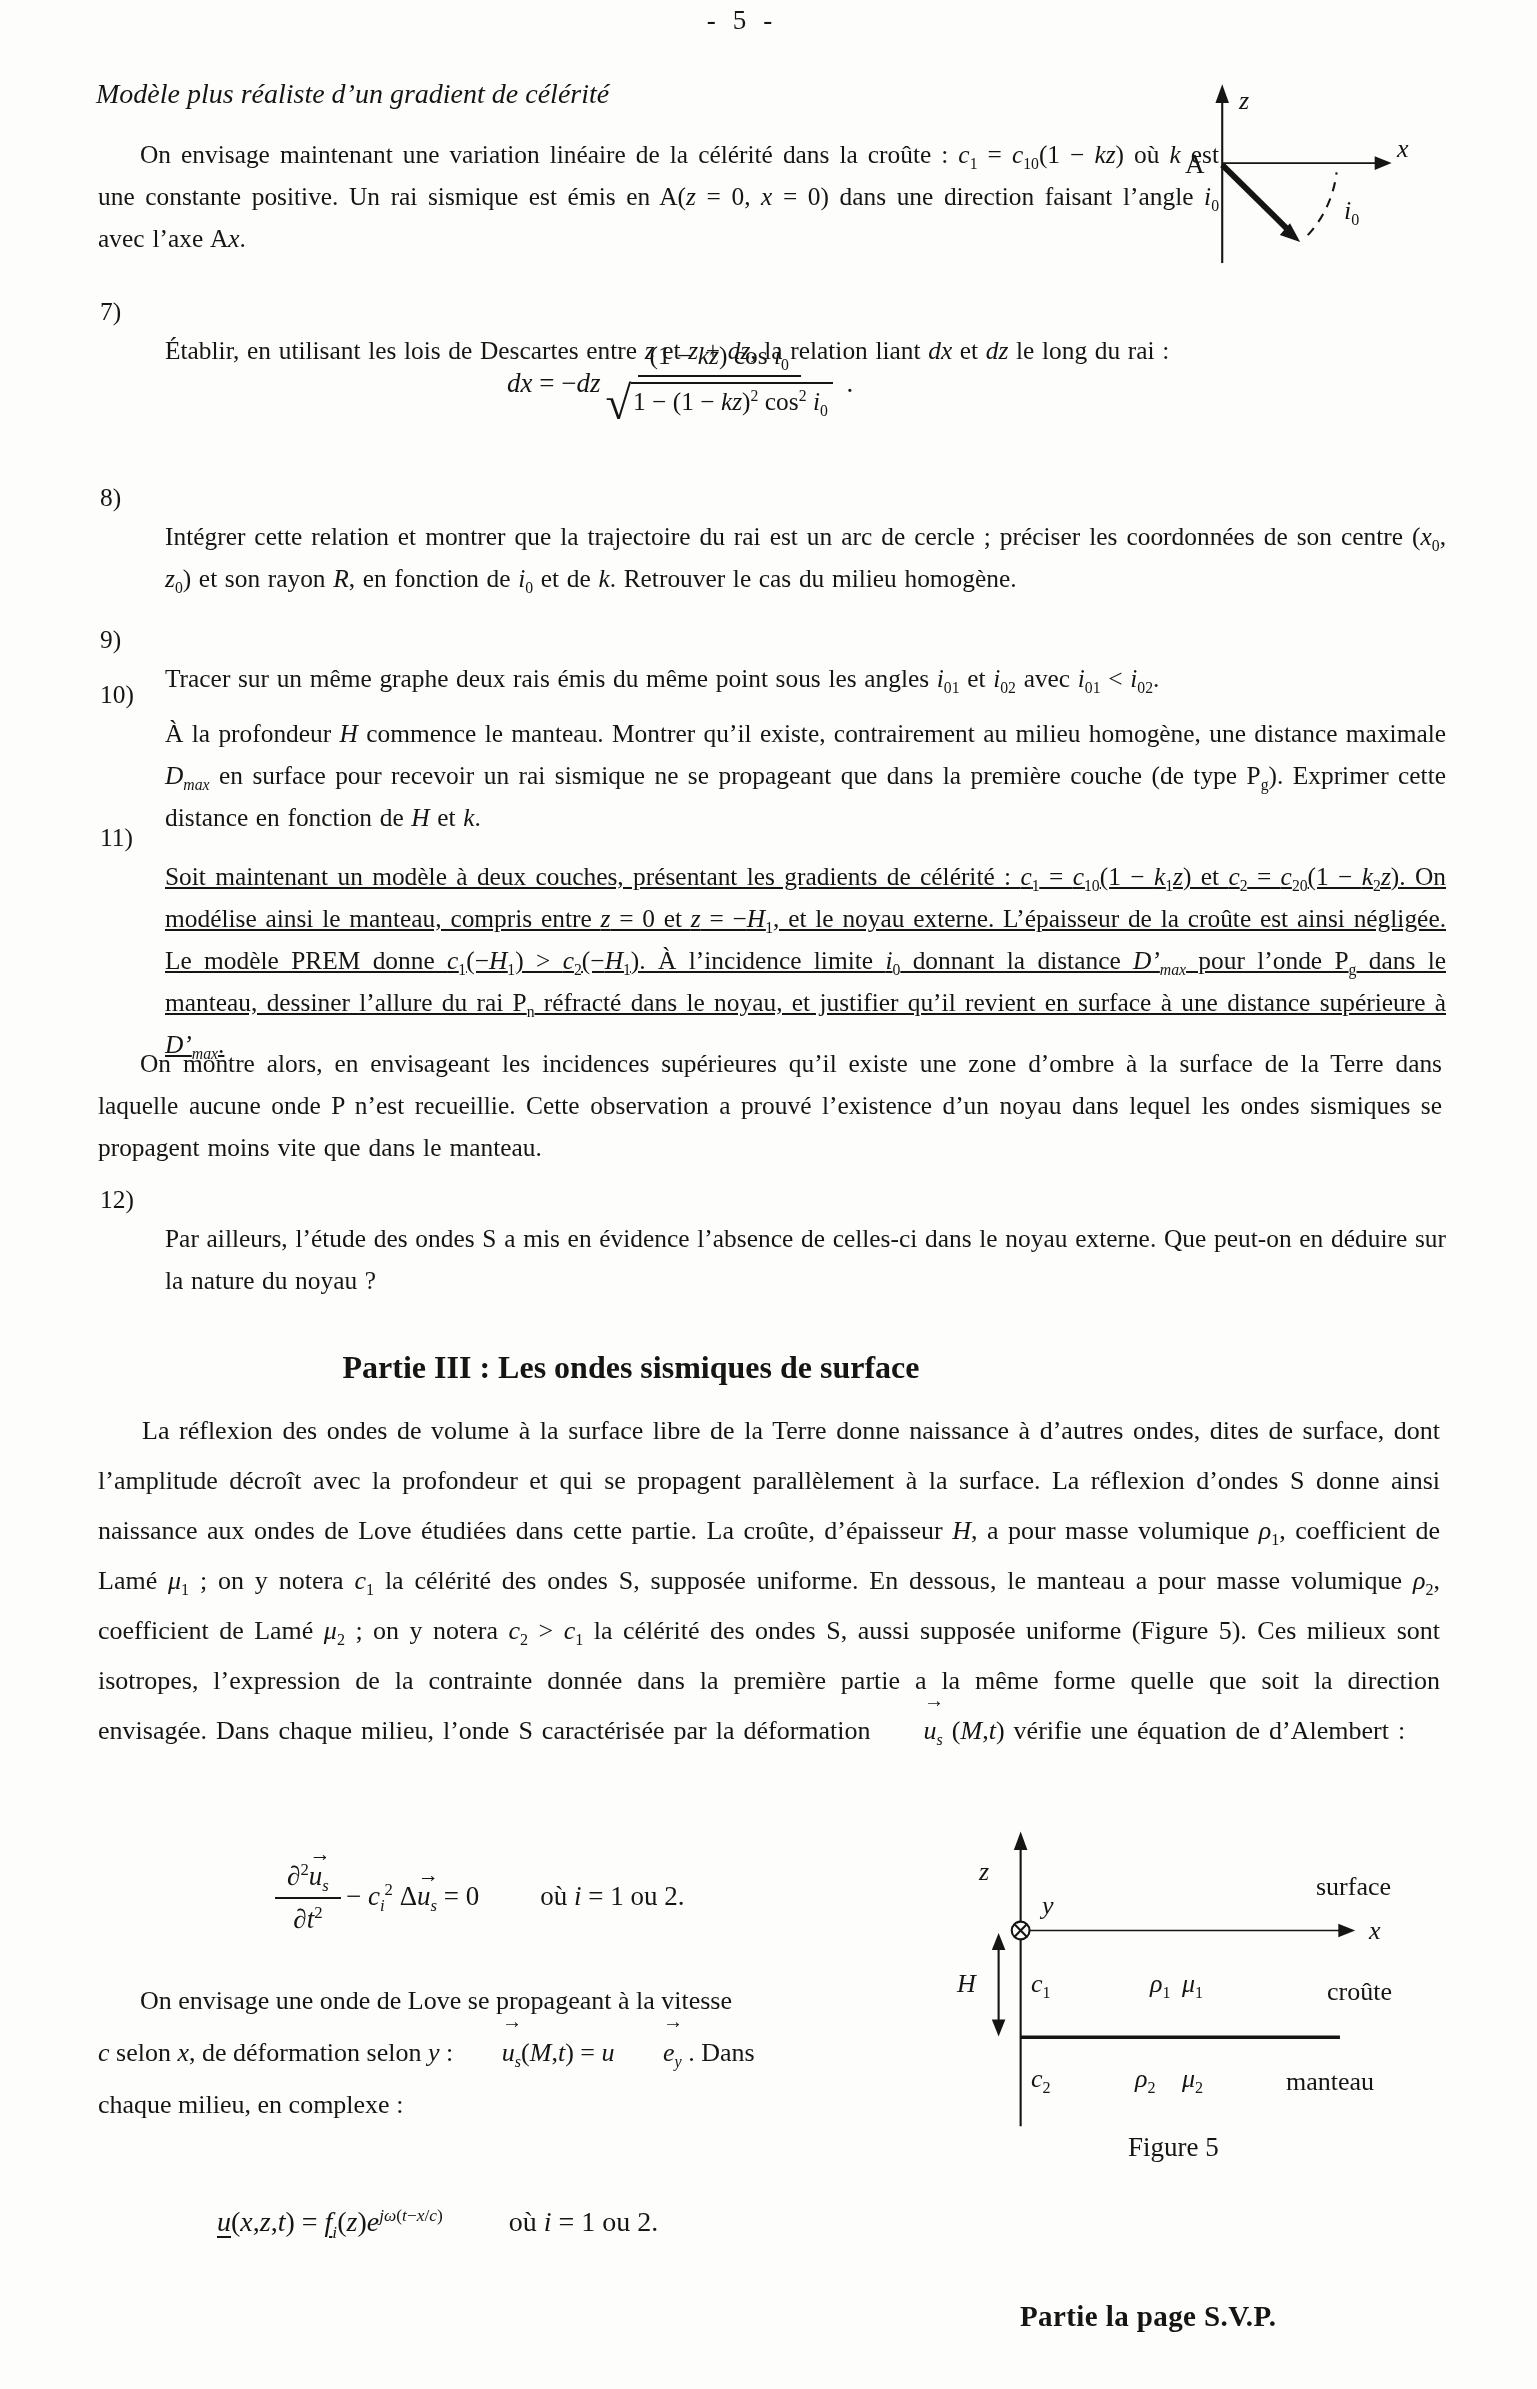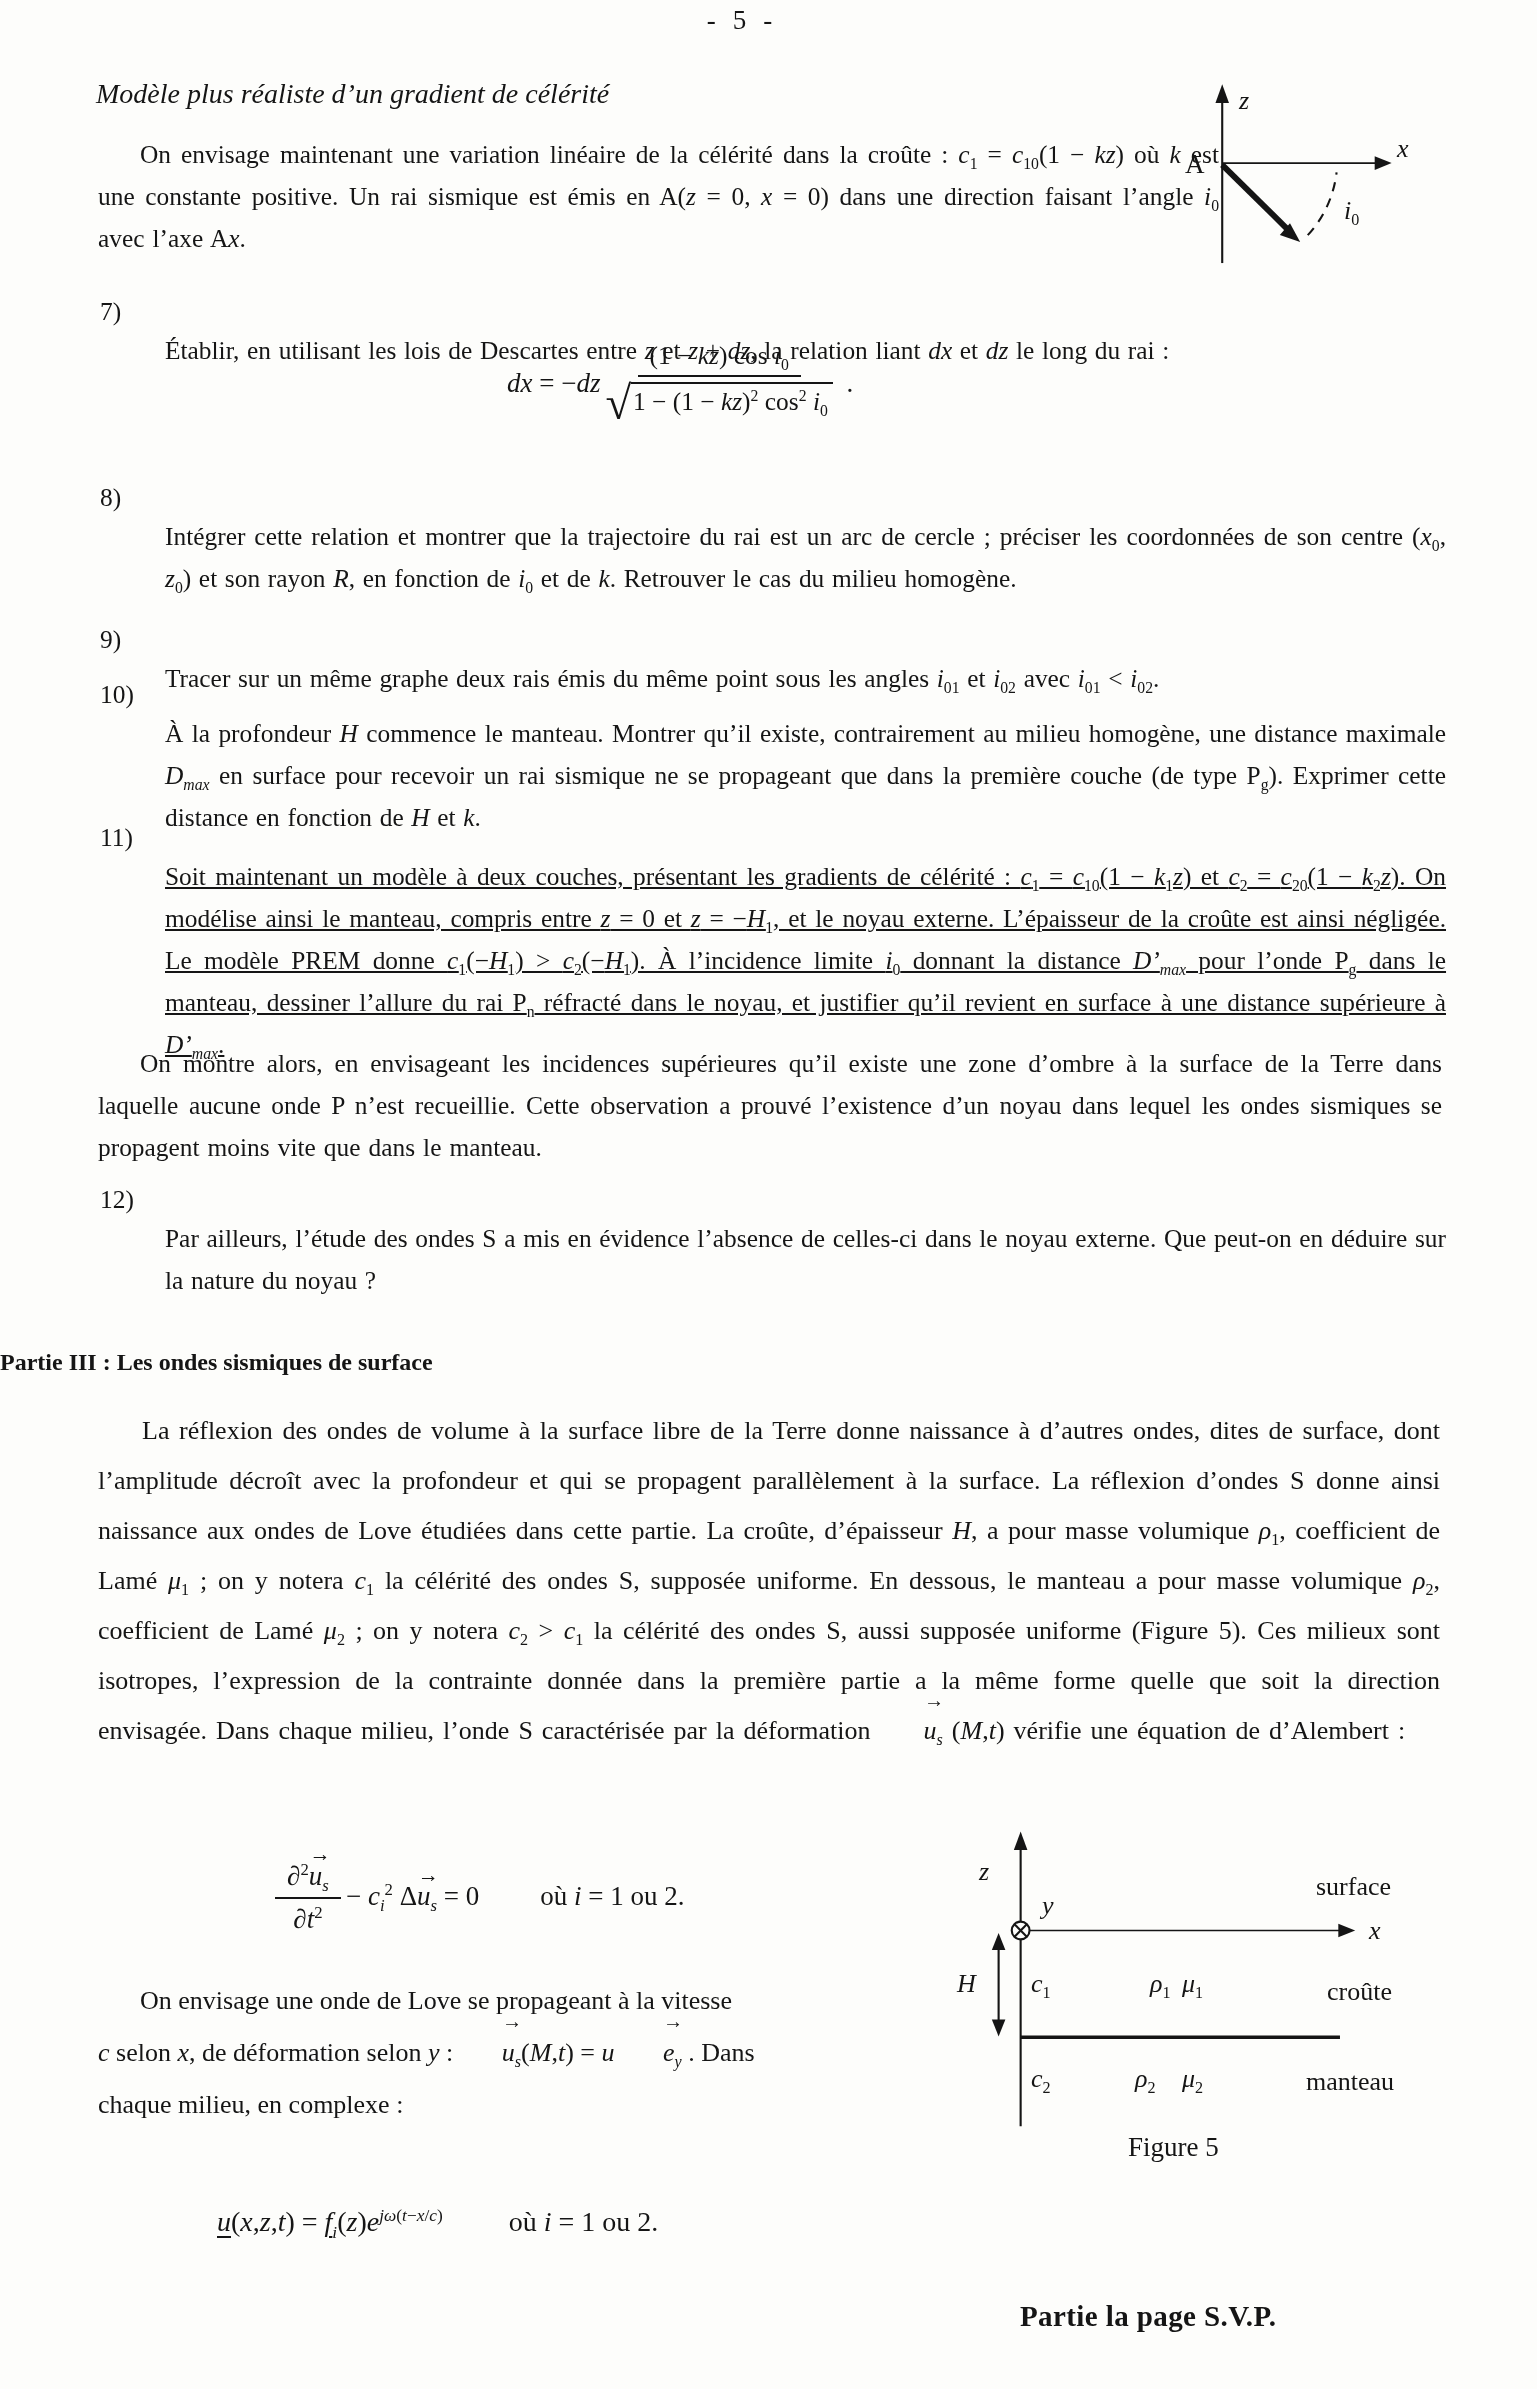--- a/index.html
+++ b/index.html
@@ -31,21 +31,21 @@
   
   #ray-formula{top:339px;left:507px;display:flex;align-items:center;font-size:27px;}
   .frac{display:inline-flex;flex-direction:column;align-items:center;margin:0 5.1px;}
   .frac .fn{padding:1.7px 12px 5.1px;border-bottom:2.5px solid #151515;font-size:25.4px;white-space:nowrap;}
   .frac .fd{padding-top:5.1px;font-size:25.4px;white-space:nowrap;}
   .den-sqrt{display:flex;align-items:flex-start;}
   .sqrt-glyph{font-size:47px;line-height:1;margin-top:-1.7px;font-style:normal;}
   .radicand{border-top:2.5px solid #151515;padding:3.4px 5.1px 0 1.7px;white-space:nowrap;}
   .f-tail{margin-left:8.5px;}
   
-  #part3-title{top:1349px;left:0;width:1262px;font-size:24px;font-weight:bold;}
+  #part3-title{top:1349px;left:0;width:1262px;text-align:center;font-size:32px;font-weight:bold;}
   #part3-paragraph{top:1406px;left:98px;width:1342px;font-size:26px;line-height:50px;text-indent:44px;word-spacing:2.5px;}
   
   #dalembert{top:1859px;left:270px;display:flex;align-items:center;font-size:27px;}
   #dalembert .cond{margin-left:61px;}
   .vec{position:relative;display:inline-block;}
   .vec .va{position:absolute;left:0;width:100%;text-align:center;top:-0.78em;font-size:0.78em;line-height:1;letter-spacing:-1.7px;}
   
   #love-paragraph{top:1975px;left:98px;width:840px;font-size:26px;line-height:52px;text-indent:42px;}
   
   #complex-formula{top:2166px;left:217px;display:flex;align-items:center;font-size:28px;margin-top:40px;}
@@ -169,21 +169,21 @@
     <span class="dg-label it" style="left:453px;top:88px;">x</span>
     <span class="dg-label" style="left:400px;top:44px;">surface</span>
     <span class="dg-label it" style="left:41px;top:141px;">H</span>
     <span class="dg-label" style="left:115px;top:141px;"><i>c</i><sub>1</sub></span>
     <span class="dg-label" style="left:219px;top:141px;margin-left:15px;"><i>ρ</i><sub>1</sub></span>
     <span class="dg-label" style="left:266px;top:141px;"><i>μ</i><sub>1</sub></span>
     <span class="dg-label" style="left:411px;top:149px;">croûte</span>
     <span class="dg-label" style="left:115px;top:236px;"><i>c</i><sub>2</sub></span>
     <span class="dg-label" style="left:219px;top:236px;"><i>ρ</i><sub>2</sub></span>
     <span class="dg-label" style="left:266px;top:236px;"><i>μ</i><sub>2</sub></span>
-    <span class="dg-label" style="left:390px;top:239px;text-align:center;">manteau</span>
+    <span class="dg-label" style="left:370px;top:239px;text-align:center;">manteau</span>
     <span id="figure5-caption">Figure 5</span>
   </div>
 
   <div id="love-paragraph" class="abs">On envisage une onde de Love se propageant à la vitesse<br><i>c</i> selon <i>x</i>, de déformation selon <i>y</i> : <span class="vec"><span class="va">→</span><i>u</i><sub><i>s</i></sub></span>(<i>M</i>,<i>t</i>) = <i>u</i> <span class="vec"><span class="va">→</span><i>e</i><sub><i>y</i></sub></span> . Dans<br>chaque milieu, en complexe :</div>
 
   <div id="complex-formula" class="abs">
     <span><span class="ul"><i>u</i></span>(<i>x</i>,<i>z</i>,<i>t</i>) = <span class="ul"><i>f</i></span><sub><i>i</i></sub>(<i>z</i>)<i>e</i><sup><i>jω</i>(<i>t</i>−<i>x</i>/<i>c</i>)</sup></span>
     <span class="cond">où  <i>i</i> = 1 ou 2.</span>
   </div>
 

